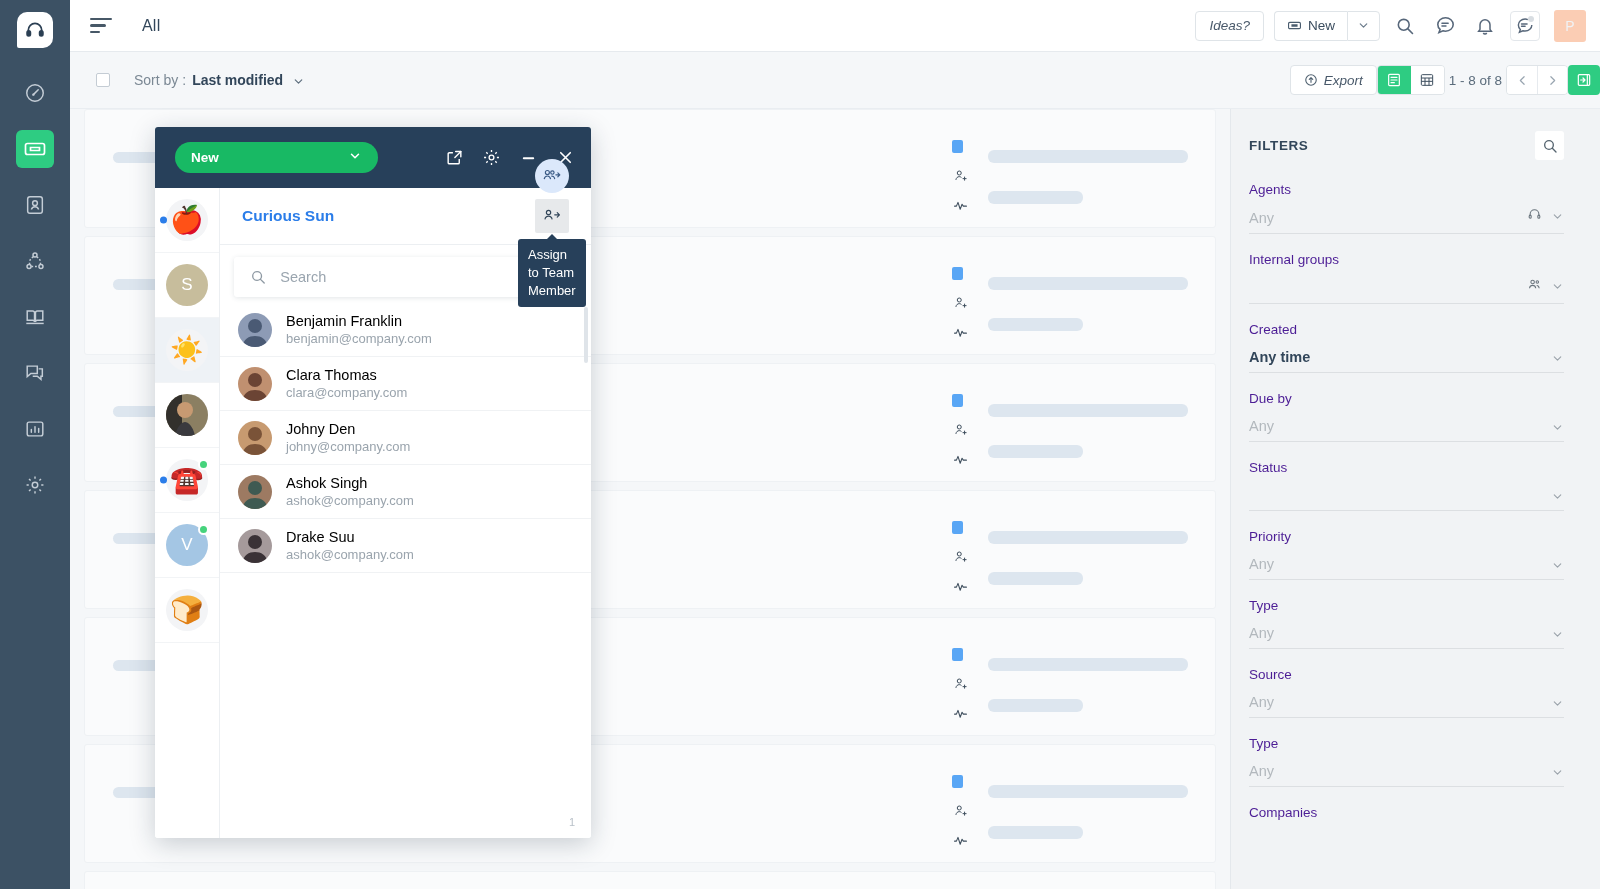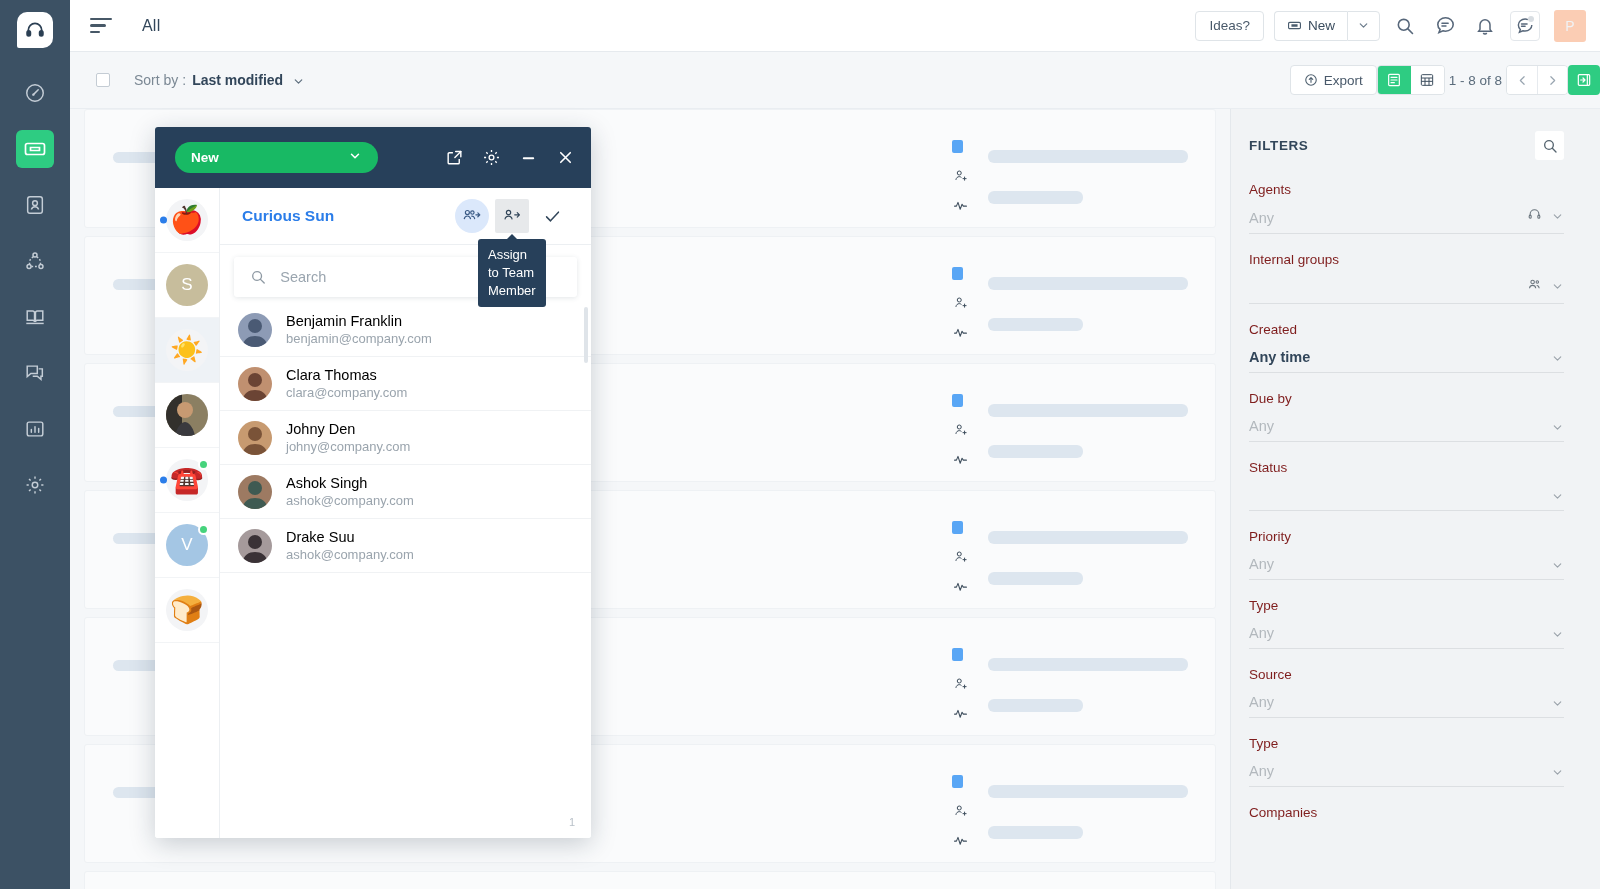--- a/index.html
+++ b/index.html
@@ -42,21 +42,21 @@
   .hamburger { width: 26px; display: flex; flex-direction: column; gap: 4px; cursor: pointer; }
   .hamburger i { display: block; height: 2.5px; background: #475867; border-radius: 2px; }
   .hamburger i:nth-child(1) { width: 22px; }
   .hamburger i:nth-child(2) { width: 16px; }
   .hamburger i:nth-child(3) { width: 10px; }
   .view-title { font-size: 16px; color: #32465a; margin-left: 26px; letter-spacing: .2px; }
   .topbar-right { margin-left: auto; display: flex; align-items: center; gap: 10px; }
   .btn-outline {
     height: 30px; border: 1px solid #dfe4e8; border-radius: 4px; background: #fff;
     display: flex; align-items: center; padding: 0 13px;
-    font-size: 13.5px; color: #49596a; cursor: pointer;
+    font-size: 13.5px; color: #49596a; cursor: pointer; font-style: italic;
   }
   .new-group { display: flex; height: 30px; }
   .new-group .part {
     border: 1px solid #dfe4e8; background: #fff; display: flex; align-items: center;
     font-size: 13.5px; color: #3a4c5e; cursor: pointer; gap: 6px;
   }
   .new-group .part.left { border-radius: 4px 0 0 4px; padding: 0 12px; border-right: none; }
   .new-group .part.right { border-radius: 0 4px 4px 0; padding: 0 9px; }
   .icon-btn {
     width: 30px; height: 30px; display: flex; align-items: center; justify-content: center;
@@ -112,21 +112,21 @@
     width: 370px; flex: 0 0 370px; background: #f1f3f5;
     border-left: 1px solid #e4e8ec; padding: 22px 36px 0 18px; overflow: hidden;
   }
   .filters-head { display: flex; align-items: center; margin-bottom: 22px; }
   .filters-title { font-size: 13.5px; font-weight: 700; letter-spacing: .6px; color: #32465a; }
   .filters-search {
     margin-left: auto; width: 29px; height: 29px; background: #fff; border-radius: 3px;
     display: flex; align-items: center; justify-content: center; cursor: pointer; color: #55646f;
   }
   .fgroup { margin-bottom: 18px; }
-  .flabel { font-size: 13.5px; color: #7f1d1d; margin-bottom: 10px; }
+  .flabel { font-size: 13.5px; color: #4c1d95; margin-bottom: 10px; }
   .fctrl {
     display: flex; align-items: flex-end; border-bottom: 1px solid #dcdfe2;
     padding-bottom: 7px; min-height: 26px; cursor: pointer;
   }
   .fval { font-size: 14.5px; color: #b2b8bd; }
   .fval.strong { color: #32465a; font-weight: 600; }
   .fctrl .caret { margin-left: auto; color: #99a2aa; display: flex; align-items: center; gap: 9px; }
 
   
   .widget {
@@ -169,21 +169,21 @@
     position: absolute; right: 10px; top: 11px; width: 11px; height: 11px;
     border-radius: 50%; background: #46d37c; border: 2px solid #fff;
   }
 
   .w-pane { flex: 1 1 auto; display: flex; flex-direction: column; min-width: 0; position: relative; }
   .w-convhead {
     height: 57px; display: flex; align-items: center; padding: 0 22px 0 22px;
     border-bottom: 1px solid #eceff2; background: #fff;
   }
   .w-convname { font-size: 15.5px; color: #2b7de9; font-weight: 600; }
-  .w-convhead .acts { margin-left: auto; display: flex; align-items: center; gap: 6px; }
+  .w-convhead .acts { margin-left: auto; display: flex; align-items: center; gap: 6px; flex-direction: column; }
   .act-btn {
     width: 34px; height: 34px; display: flex; align-items: center; justify-content: center;
     cursor: pointer; color: #3c4d5e; position: relative;
   }
   .act-btn.circ { background: #dbe8fb; border-radius: 50%; }
   .act-btn.sq { background: #e7e9eb; border-radius: 2px; }
   .act-btn.tick { color: #32465a; }
 
   .tooltip {
     position: absolute; top: 40px; left: 50%; transform: translateX(-50%);

